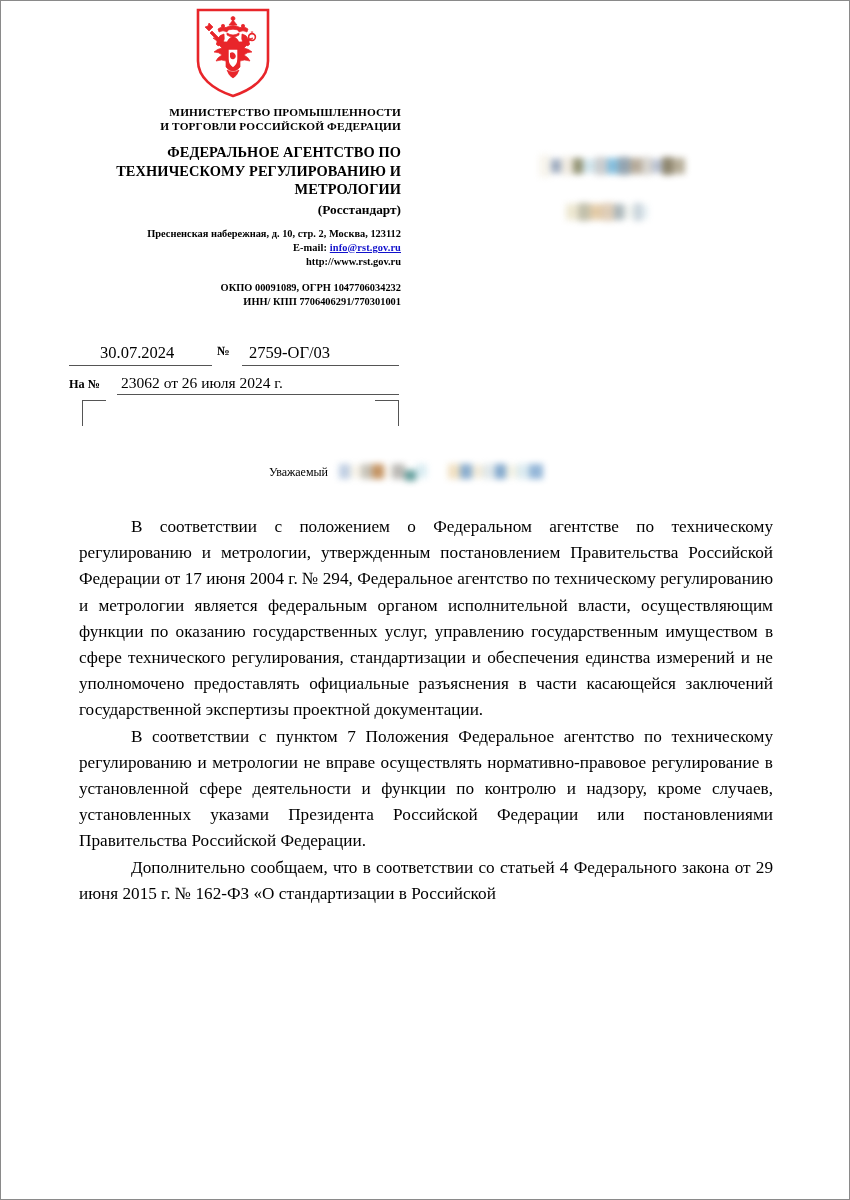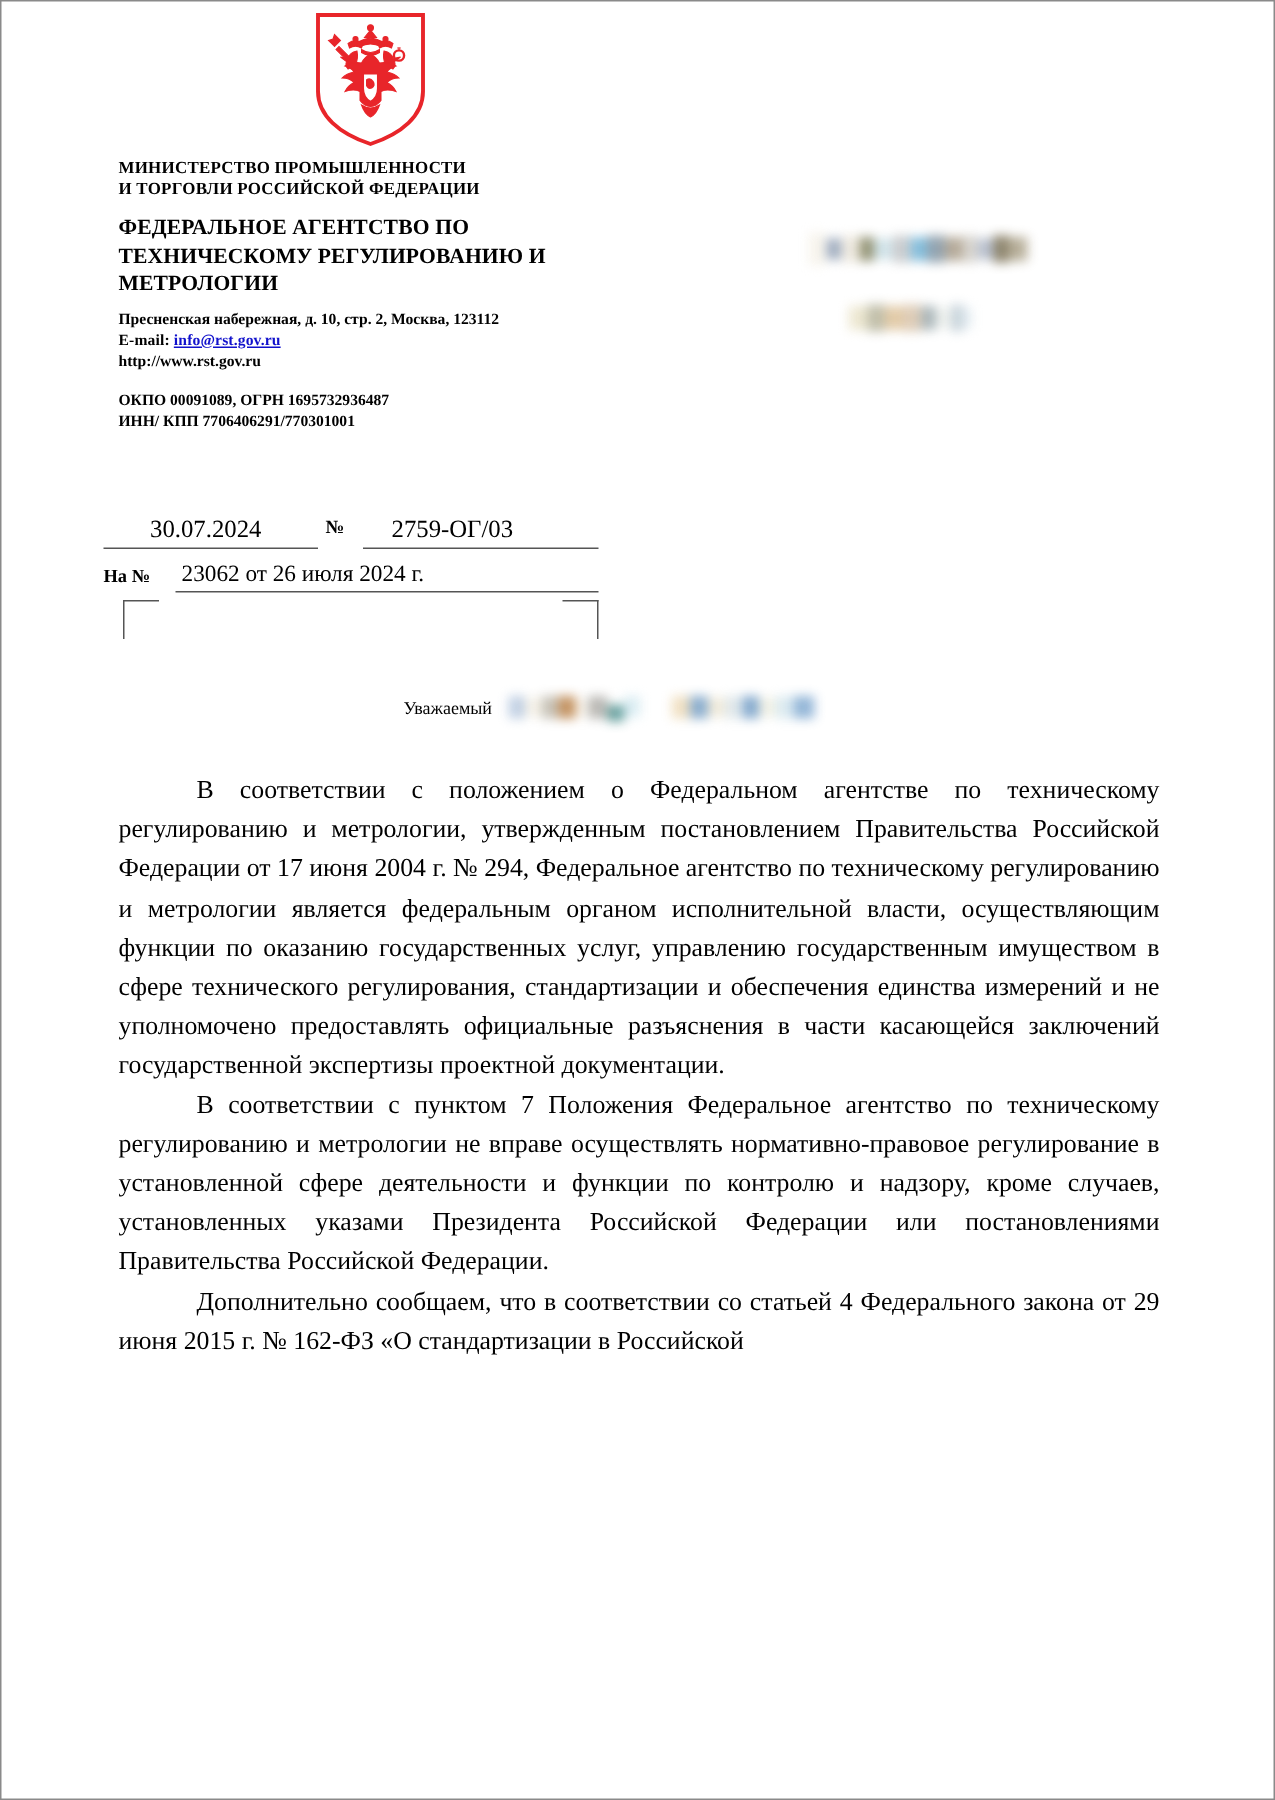--- a/index.html
+++ b/index.html
@@ -17,23 +17,23 @@
     position: relative;
     width: 850px; height: 1200px;
     background: #ffffff;
     border: 1px solid #8a8a8a;
     overflow: hidden;
   }
 
   
   .letterhead {
     position: absolute;
-    left: 78px; top: 6px;
+    left: 64px; top: 6px;
     width: 336px;
-    text-align: left;
+    text-align: right;
   }
   .emblem {
     width: 78px; height: 92px;
     margin: 0 auto 6px auto;
     display: block;
   }
   .ministry-line {
     font-family: "Liberation Serif", serif;
     font-weight: bold;
     font-size: 11.3px;
@@ -84,21 +84,21 @@
     white-space: nowrap;
   }
   .date-row .date-val {
     position: absolute; left: 31px; top: 1px;
   }
   .date-row .no-sign {
     position: absolute; left: 148px; top: 2px;
     font-size: 12.5px; font-weight: bold;
   }
   .date-row .num-val {
-    position: absolute; left: 192px; top: 1px;
+    position: absolute; left: 180px; top: 1px;
   }
   .date-row .gap-mask {
     position: absolute;
     left: 143px; bottom: -1.1px;
     width: 30px; height: 2.2px;
     background: #ffffff;
   }
   .onref-row {
     position: relative;
     margin-top: 8px;
@@ -237,29 +237,30 @@
       <div>МИНИСТЕРСТВО ПРОМЫШЛЕННОСТИ</div>
       <div>И ТОРГОВЛИ РОССИЙСКОЙ ФЕДЕРАЦИИ</div>
     </div>
 
     <div class="agency-line">
       <div>ФЕДЕРАЛЬНОЕ АГЕНТСТВО ПО</div>
       <div>ТЕХНИЧЕСКОМУ РЕГУЛИРОВАНИЮ И</div>
       <div>МЕТРОЛОГИИ</div>
     </div>
 
+    <div class="agency-short">(Росстандарт)</div>
 
     <div class="contact-block">
       <div>Пресненская набережная, д. 10, стр. 2, Москва, 123112</div>
       <div class="mail-row"><span>E-mail:</span> <a class="email-link" href="#">info@rst.gov.ru</a></div>
       <div>http://www.rst.gov.ru</div>
     </div>
 
     <div class="ogrn-block">
-      <div>ОКПО 00091089, ОГРН 1695732936487</div>
+      <div>ОКПО 00091089, ОГРН 1047706034232</div>
       <div>ИНН/ КПП 7706406291/770301001</div>
     </div>
   </div>
 
   <div class="addressee">
     <div class="redaction r1">
       <svg class="blur-strip" viewBox="0 0 146 22" preserveAspectRatio="none">
         <rect x="0" y="0" width="12" height="22" fill="#f7f4ec"></rect>
         <rect x="12" y="4" width="10" height="14" fill="#9aa8bd"></rect>
         <rect x="22" y="2" width="12" height="18" fill="#efeae0"></rect>

